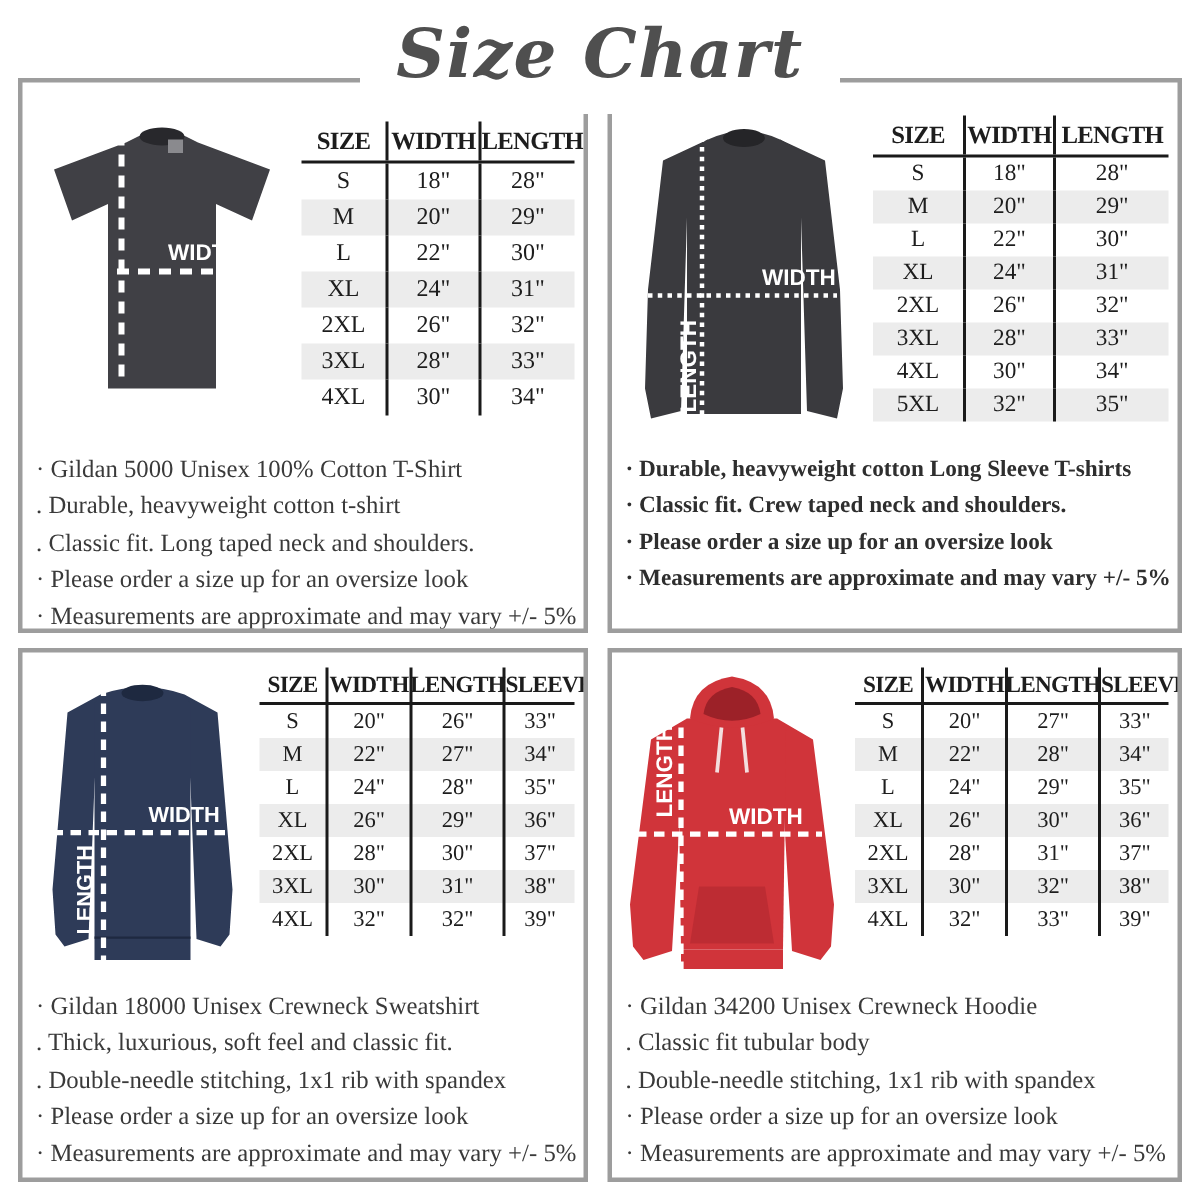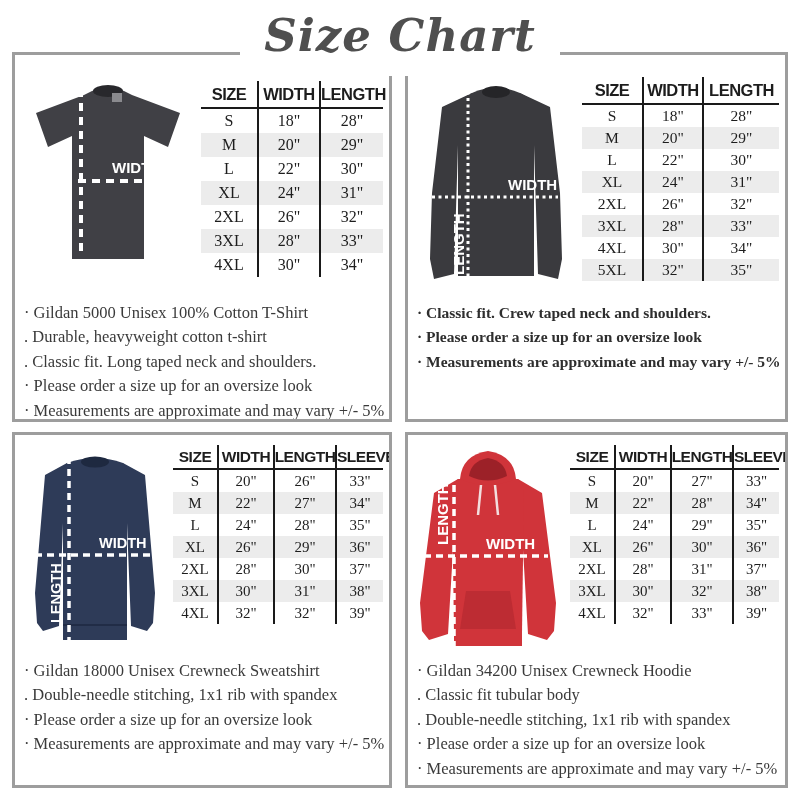--- a/index.html
+++ b/index.html
@@ -34,21 +34,21 @@
   .q1 .table-box{padding:22px 6px 0 2px;}
   .q2 .table-box{padding:10px 6px 0 2px;}
   .q3 .table-box{padding:10px 6px 0 2px;}
 
   
   .size-table{width:100%;color:#1d1d1d;}
   .t-head,.t-row{display:grid;align-items:center;text-align:center;}
   .cols3 .t-head,.cols3 .t-row{grid-template-columns:56px 62px 1fr;}
   .q1 .cols3 .t-head,.q1 .cols3 .t-row{grid-template-columns:60px 60px 1fr;}
   .cols4 .t-head,.cols4 .t-row{grid-template-columns:44px 56px 62px 1fr;}
-  .t-head{border-bottom:2px solid #1a1a1a;font-family:Liberation Sans, sans-serif;
+  .t-head{border-bottom:2px solid #1a1a1a;font-family:Liberation Serif, serif;
           font-weight:bold;letter-spacing:-0.5px;}
   .q-top .t-head{height:26px;font-size:16.5px;}
   .q-bot .t-head{height:23px;font-size:15.5px;}
   .t-hcell,.t-cell{height:100%;display:flex;align-items:center;justify-content:center;}
   .t-hcell:nth-child(n+2),.t-cell:nth-child(n+2){border-left:2px solid #1a1a1a;}
   .t-row{font-family:"Liberation Serif",serif;}
   .q0 .t-row{height:24px;font-size:16px;}
   .q1 .t-row{height:22px;font-size:15.5px;}
   .q-bot .t-row{height:22px;font-size:15px;}
   .t-body .t-row:nth-child(even){background:#ececec;}
@@ -219,20 +219,21 @@
                   <div class="t-cell">5XL</div>
                   <div class="t-cell">32"</div>
                   <div class="t-cell">35"</div>
                 </div>
               </div>
           </div>
         </div>
       </div>
       <div class="bullets">
 
+          <div class="bullet">· Durable, heavyweight cotton Long Sleeve T-shirts</div>
           <div class="bullet">· Classic fit. Crew taped neck and shoulders.</div>
           <div class="bullet">· Please order a size up for an oversize look</div>
           <div class="bullet">· Measurements are approximate and may vary +/- 5%</div>
         </div>
     </div>
 
     <div class="quad q-bot q2">
       <div class="row1">
         <div class="garment-box">
           <svg width="156" height="212" viewBox="0 0 156 212">
@@ -306,20 +307,21 @@
                   <div class="t-cell">32"</div>
                   <div class="t-cell">39"</div>
                 </div>
               </div>
           </div>
         </div>
       </div>
       <div class="bullets">
 
       <div class="bullet">· Gildan 18000 Unisex Crewneck Sweatshirt</div>
+          <div class="bullet">. Thick, luxurious, soft feel and classic fit.</div>
           <div class="bullet">. Double-needle stitching, 1x1 rib with spandex</div>
           <div class="bullet">· Please order a size up for an oversize look</div>
           <div class="bullet">· Measurements are approximate and may vary +/- 5%</div>
         </div>
     </div>
 
     <div class="quad q-bot q3">
       <div class="row1">
         <div class="garment-box">
           <svg width="160" height="215" viewBox="0 0 160 215">

